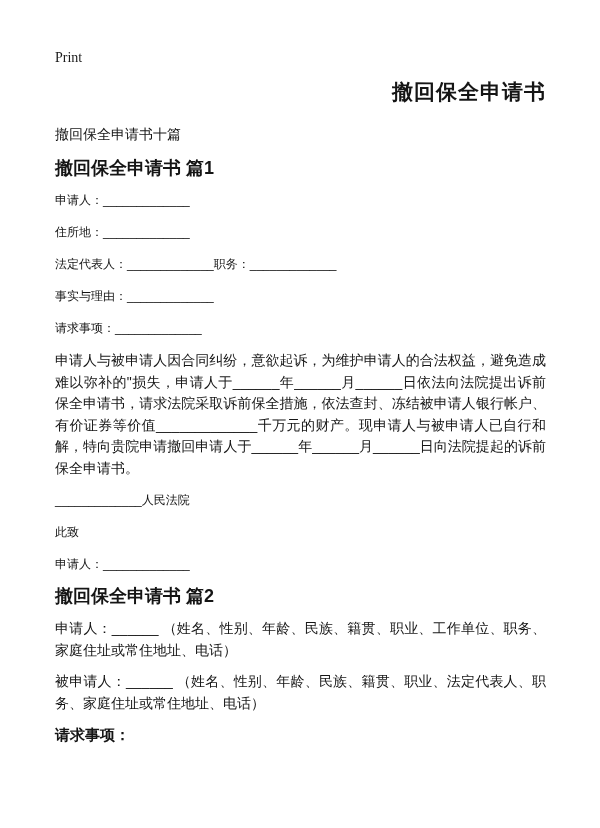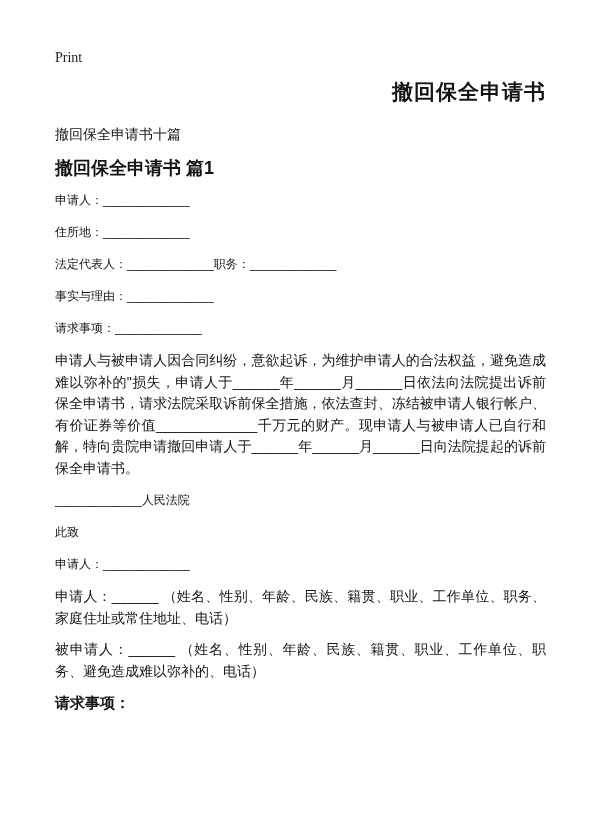--- a/index.html
+++ b/index.html
@@ -95,20 +95,21 @@
     <div class="field-line">请求事项：_____________</div>
 
     <p class="para">申请人与被申请人因合同纠纷，意欲起诉，为维护申请人的合法权益，避免造成难以弥补的"损失，申请人于______年______月______日依法向法院提出诉前保全申请书，请求法院采取诉前保全措施，依法查封、冻结被申请人银行帐户、有价证券等价值_____________千万元的财产。现申请人与被申请人已自行和解，特向贵院申请撤回申请人于______年______月______日向法院提起的诉前保全申请书。</p>
 
     <div class="field-line">_____________人民法院</div>
     <div class="field-line">此致</div>
     <div class="field-line">申请人：_____________</div>
   </div>
 
   <div>
+    <div class="section-heading">撤回保全申请书 篇2</div>
 
     <p class="field-multi">申请人：______ （姓名、性别、年龄、民族、籍贯、职业、工作单位、职务、家庭住址或常住地址、电话）</p>
-    <p class="field-multi">被申请人：______ （姓名、性别、年龄、民族、籍贯、职业、工作单位、职务、避免造成难以弥补的、电话）</p>
+    <p class="field-multi">被申请人：______ （姓名、性别、年龄、民族、籍贯、职业、法定代表人、职务、家庭住址或常住地址、电话）</p>
 
     <div class="request-heading">请求事项：</div>
   </div>
 
 </div>
 
 </body></html>

